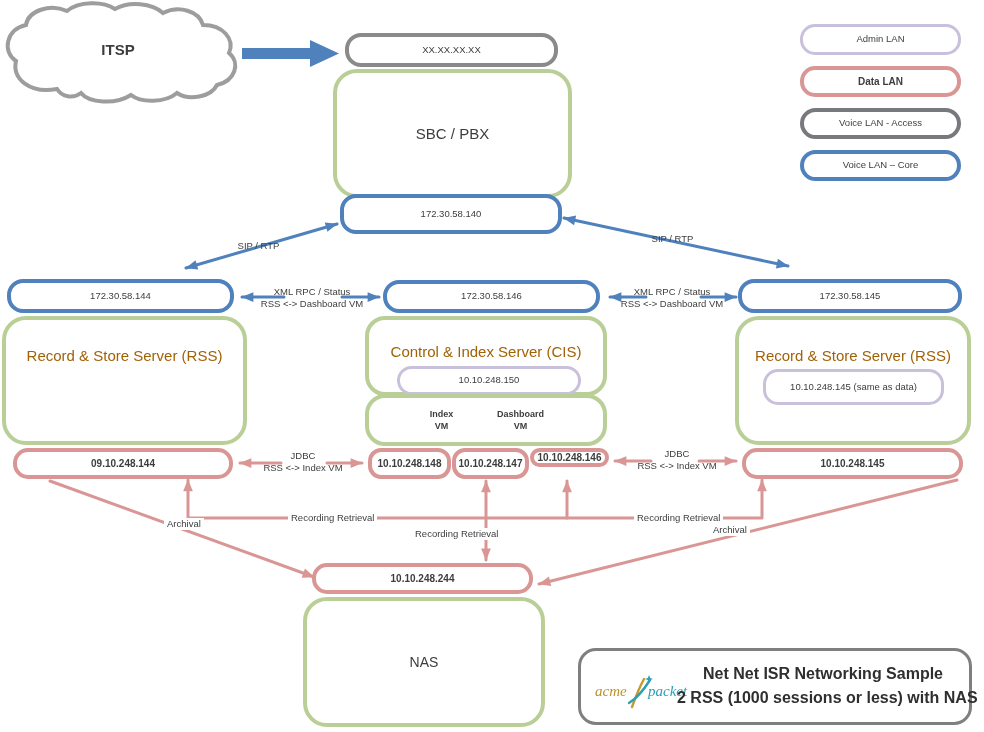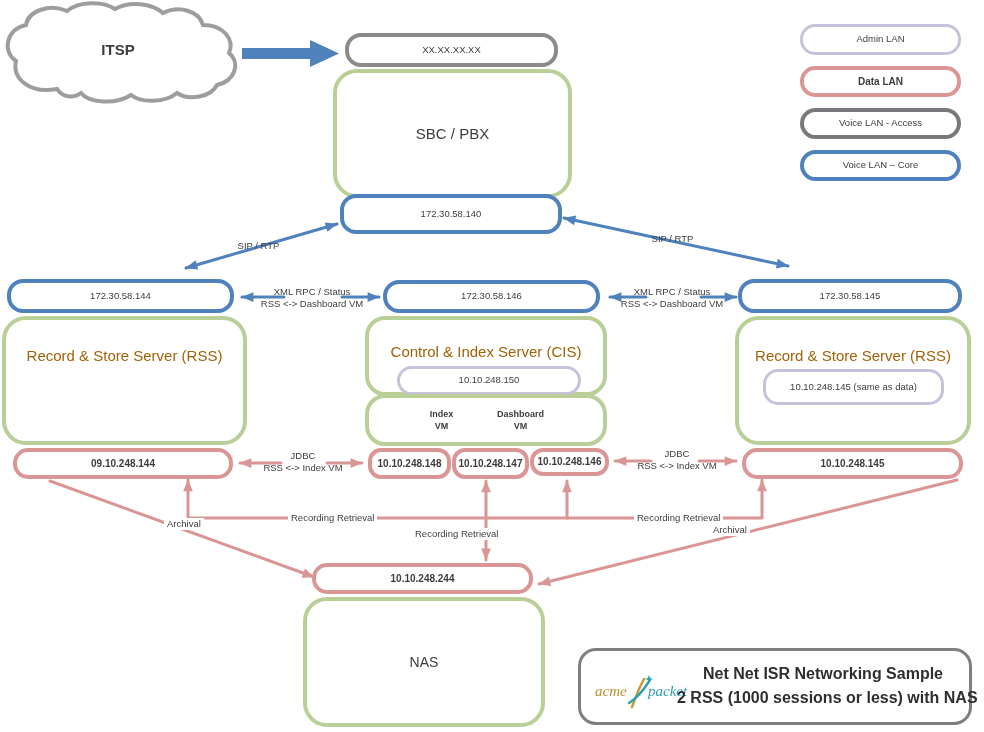--- a/index.html
+++ b/index.html
@@ -131,21 +131,21 @@
 
   <div class="box salmon" style="left:13px;top:448px;width:220px;height:31px;">
     <span>09.10.248.144</span>
   </div>
   <div class="box salmon" style="left:368px;top:448px;width:83px;height:31px;border-radius:13px;">
     <span>10.10.248.148</span>
   </div>
   <div class="box salmon" style="left:452px;top:448px;width:77px;height:31px;border-radius:13px;">
     <span>10.10.248.147</span>
   </div>
-  <div class="box salmon" style="left:530px;top:448px;width:79px;height:28px;border-radius:13px;">
+  <div class="box salmon" style="left:530px;top:448px;width:79px;height:19px;border-radius:13px;">
     <span>10.10.248.146</span>
   </div>
   <div class="box salmon" style="left:742px;top:448px;width:221px;height:31px;">
     <span>10.10.248.145</span>
   </div>
 
   <div class="box salmon" style="left:312px;top:563px;width:221px;height:31px;">
     <span>10.10.248.244</span>
   </div>
   <div class="box green" style="left:303px;top:597px;width:242px;height:130px;">

